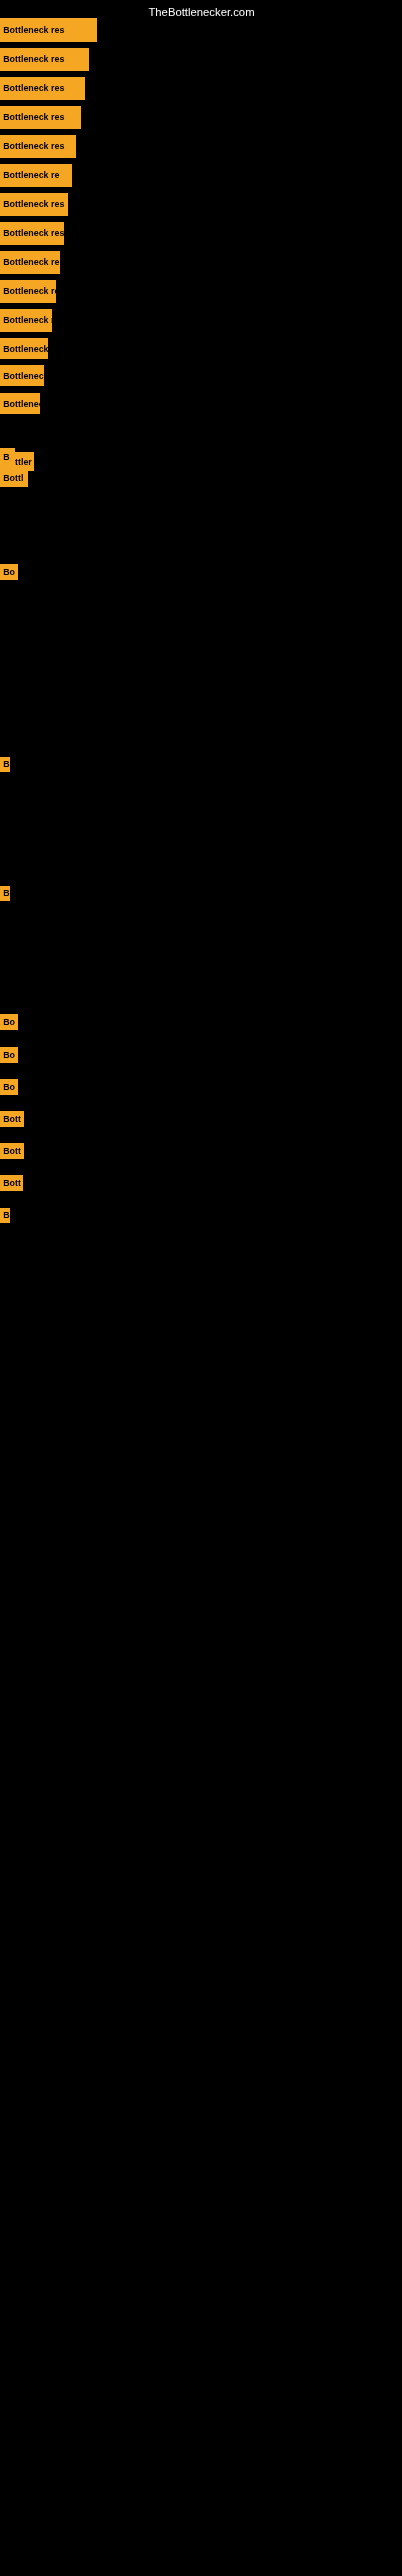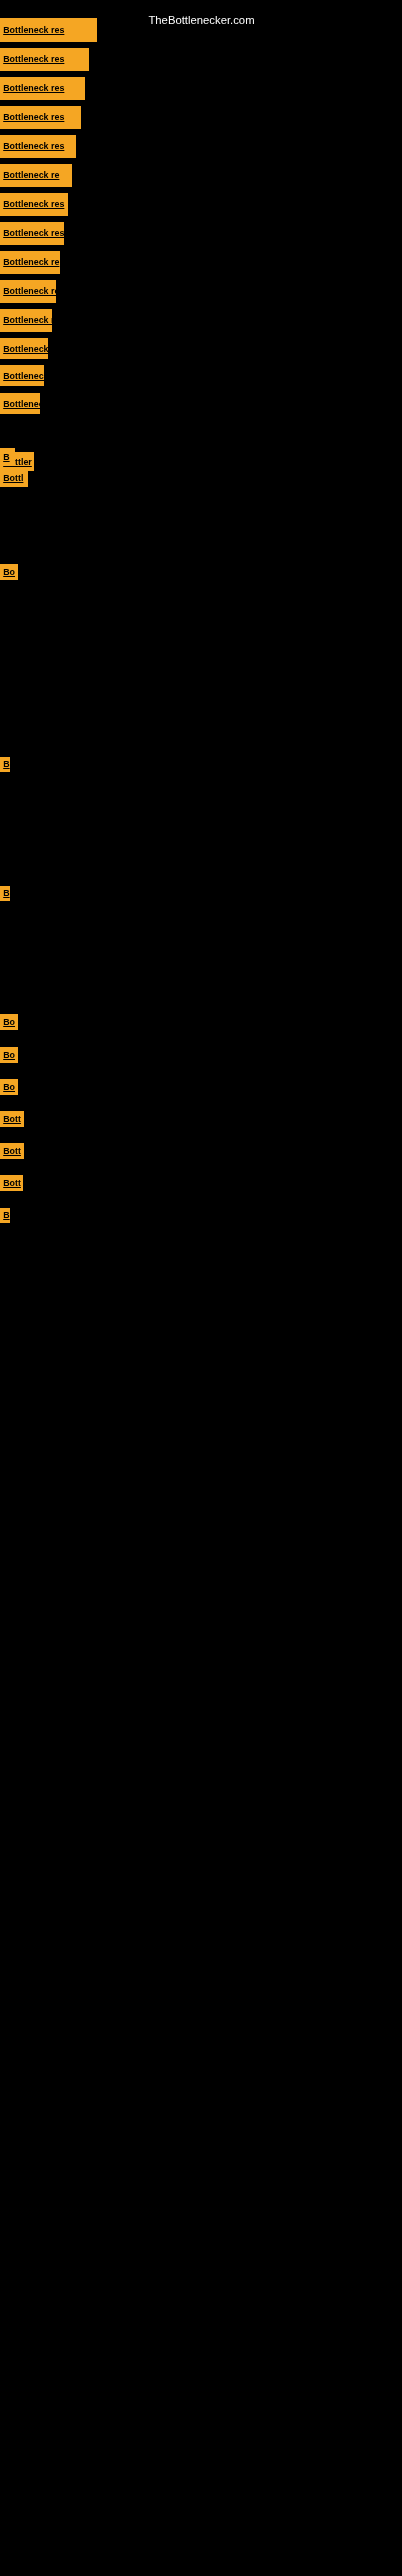--- a/index.html
+++ b/index.html
@@ -16,34 +16,32 @@
     }
     .site-title {
       color: #ffffff;
       font-size: 11.3px;
       text-align: center;
       padding: 6.4px 0;
       position: absolute;
       top: 0;
       left: 0;
       right: 0;
-      margin-top: 8px;
     }
     .bar-item {
       position: absolute;
       background-color: #f5a623;
       color: #000000;
       font-size: 8.9px;
       font-weight: bold;
       padding: 1.6px 3.2px;
       white-space: nowrap;
       overflow: hidden;
       display: flex;
       align-items: center;
-      text-decoration: underline;
     }
   </style>
 </head>
 <body>
 
 <span class="site-title">TheBottlenecker.com</span>
 
 <div id="bars-container">
     <div class="bar-item" style="top: 17.7px; left: 0px; width: 97px; height: 24px;">Bottleneck res</div>
     <div class="bar-item" style="top: 48px; left: 0px; width: 89px; height: 22.5px;">Bottleneck res</div>

